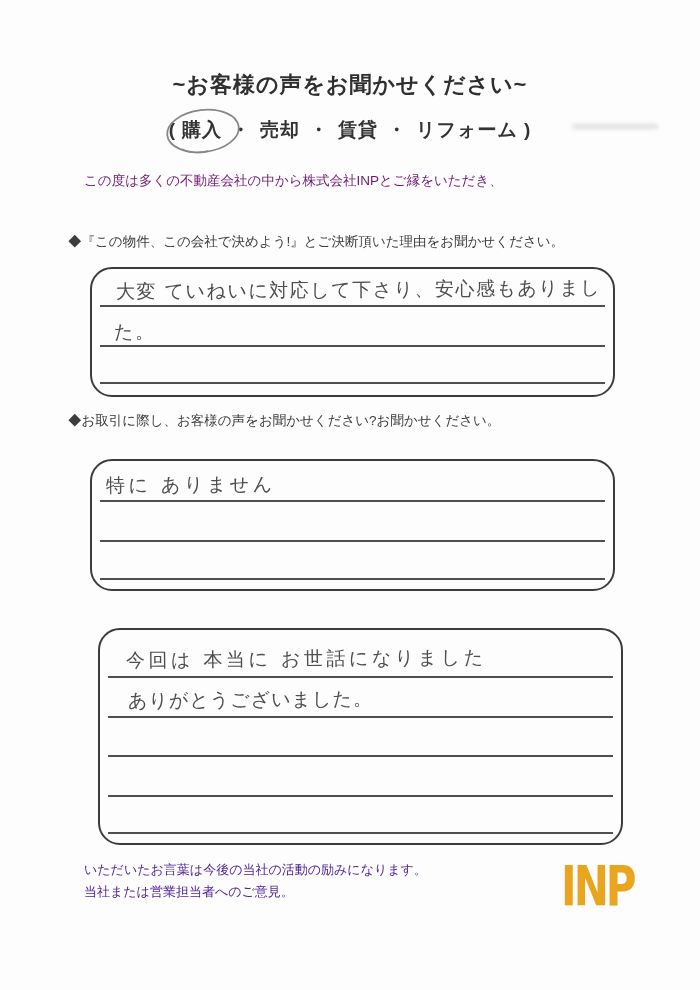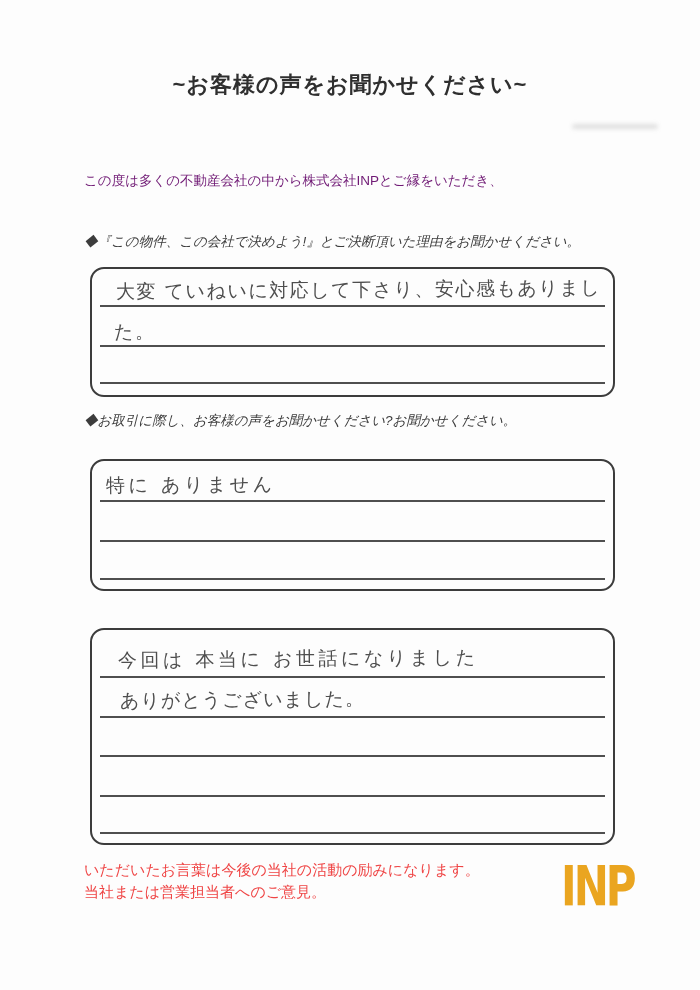--- a/index.html
+++ b/index.html
@@ -41,61 +41,60 @@
   }
   .intro{
     position:absolute;
     left:84px; top:169px;
     font-size:13.5px;
     line-height:23px;
     color:#701a75;
   }
   .q{
     position:absolute;
-    left:84px;
+    left:68px;
     font-size:13.5px;
     color:#3c3c3c;
-    font-style:italic;
   }
   .q1{top:233px;}
   .q2{top:412px;}
   .q3{top:597px;}
   .box{
     position:absolute;
     left:90px;
     width:521px;
     border:2px solid #3c3c3c;
-    border-radius:14px;
+    border-radius:22px;
     background:transparent;
   }
   .box1{top:267px; height:126px;}
   .box2{top:443px; height:128px;margin-top:16px;}
-  .box3{top:628px; height:213px;}
+  .box3{top:628px; height:213px;margin-left:8px;}
   .rule{
     position:absolute;
     left:8px; right:8px;
     height:2px;
     background:rgba(55,55,55,0.88);
   }
   .hw{
     position:absolute;
     font-family:"DejaVu Sans",cursive;
     font-size:19px;
     color:#4e4e4e;
     letter-spacing:1.5px;
     white-space:nowrap;
     transform:rotate(-0.5deg);
   }
   .hw.wide{letter-spacing:3.5px;}
   .footer{
     position:absolute;
     left:84px; top:859px;
-    font-size:15px;
+    font-size:13px;
     line-height:22px;
-    color:#ef4444;
+    color:#4c1d95;
   }
   .logo{
     position:absolute;
     left:561px; top:858px;
     font-family:"DejaVu Sans",sans-serif;
     font-weight:bold;
     font-size:56px;
     line-height:56px;
     color:#EAA520;
     letter-spacing:-4px;
@@ -111,20 +110,26 @@
     border-radius:3px;
   }
 </style>
 </head>
 <body>
 
 <div class="page">
 
   <div class="title">~お客様の声をお聞かせください~</div>
 
+  <div class="category">
+    <span class="paren">(</span><span class="opt"><svg class="circle-svg" viewBox="0 0 82 52" xmlns="http://www.w3.org/2000/svg">
+          <ellipse cx="41" cy="26" rx="36" ry="21" fill="none" stroke="#878787" stroke-width="1.8" transform="rotate(-7 41 26)"></ellipse>
+          <path d="M20,44 q10,6 26,2" fill="none" stroke="#878787" stroke-width="1.4"></path>
+        </svg><span>購入</span></span><span class="sep">・</span><span class="opt"><span>売却</span></span><span class="sep">・</span><span class="opt"><span>賃貸</span></span><span class="sep">・</span><span class="opt"><span>リフォーム</span></span><span class="paren">)</span>
+  </div>
 
   <div class="smudge"></div>
 
   <div class="intro">
     <div>この度は多くの不動産会社の中から株式会社INPとご縁をいただき、</div>
   </div>
 
   <div class="q q1">◆『この物件、この会社で決めよう!』とご決断頂いた理由をお聞かせください。</div>
 
   <div class="box box1">

